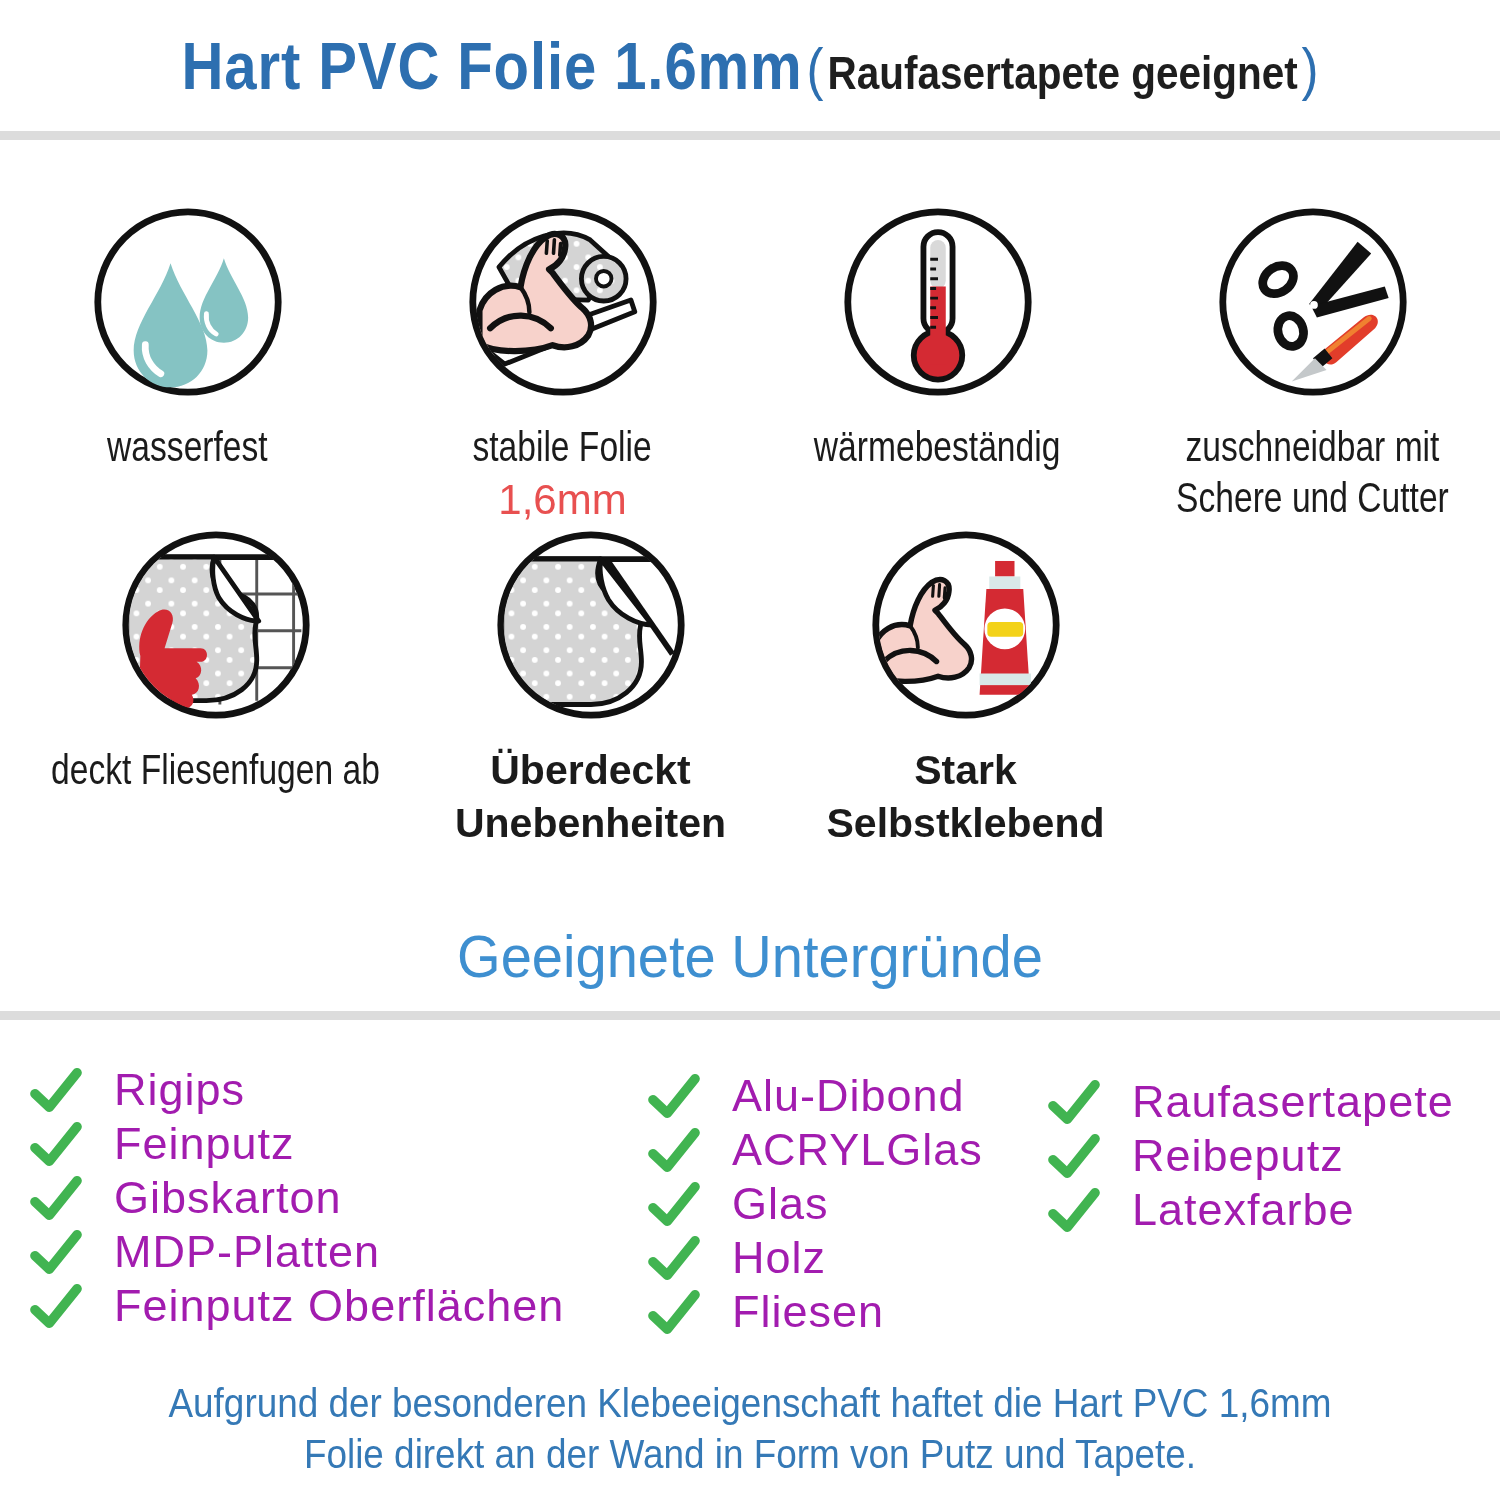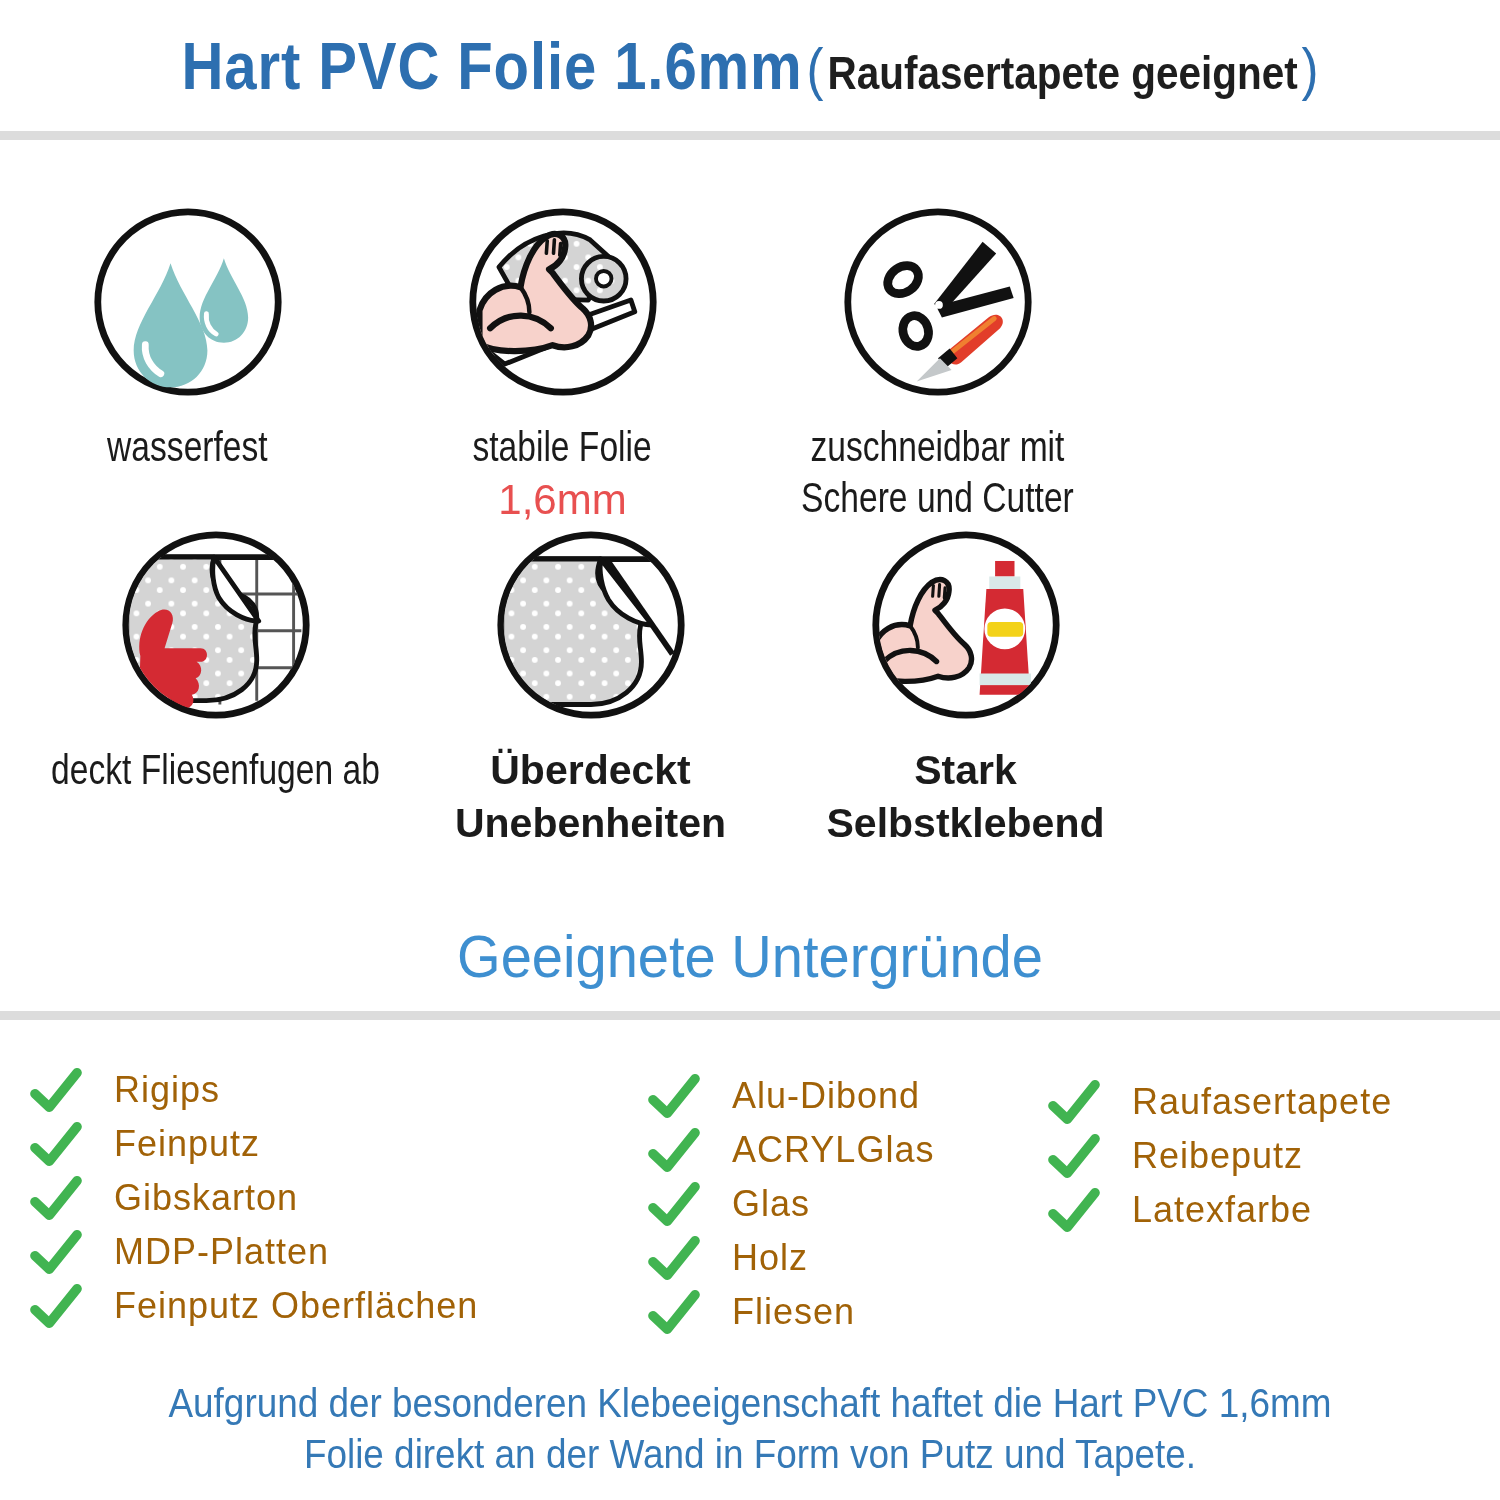--- a/index.html
+++ b/index.html
@@ -37,21 +37,21 @@
   .thick{margin-top:4px;font-size:42px;color:var(--red_text);text-align:center;}
 
   .section-title{position:absolute;top:923px;left:0;width:1500px;text-align:center;font-size:59px;color:var(--light_blue);transform:scaleX(.95);white-space:nowrap;}
 
   .scol{position:absolute;}
   .scol1{left:30px;top:1063px;}
   .scol2{left:648px;top:1069px;}
   .scol3{left:1048px;top:1075px;}
   .srow{display:flex;align-items:center;height:54px;}
   .check{width:52px;height:44px;margin-right:32px;flex:none;}
-  .stext{font-size:36px;color:#a16207;letter-spacing:1px;white-space:nowrap;}
+  .stext{font-size:45px;color:#a21caf;letter-spacing:1px;white-space:nowrap;}
 
   .footer{position:absolute;top:1378px;left:0;width:1500px;text-align:center;font-size:41px;line-height:51px;color:var(--footer_blue);transform:scaleX(.9);}
 </style>
 </head>
 <body>
 
 <svg width="0" height="0" style="position:absolute" aria-hidden="true">
   <defs>
     <pattern id="dots" width="24" height="24" patternUnits="userSpaceOnUse">
       <rect width="24" height="24" fill="var(--film_gray)"></rect>
@@ -102,20 +102,32 @@
         <circle cx="142" cy="76" r="23" fill="url(#dots)" stroke="#111" stroke-width="5"></circle>
         <circle cx="142" cy="76" r="8" fill="#fff" stroke="#111" stroke-width="4"></circle>
         <path d="M22 150 L170 98 L174 110 L40 164 Z" fill="#fff" stroke="#111" stroke-width="5" stroke-linejoin="round"></path>
         <use href="#armg" transform="translate(12,24) scale(0.92)"></use>
       </g>
     </svg>
     <div class="flabel cond">stabile Folie</div>
     <div class="thick">1,6mm</div>
   </div>
 
+  <div class="fcell">
+    <svg class="icon" viewBox="0 0 200 200">
+      <circle cx="100" cy="100" r="93" fill="#fff" stroke="#111" stroke-width="7"></circle>
+      <rect x="85" y="28" width="30" height="104" rx="15" fill="#fff"></rect>
+      <circle cx="100" cy="155" r="25" fill="var(--icon_red)" stroke="#111" stroke-width="6"></circle>
+      <rect x="85" y="28" width="30" height="104" rx="15" fill="none" stroke="#111" stroke-width="6"></rect>
+      <rect x="92" y="36" width="16" height="50" rx="8" fill="#d9d9d9"></rect>
+      <rect x="92" y="84" width="16" height="80" fill="var(--icon_red)"></rect>
+      <path d="M92 56 h8 M92 66 h6 M92 76 h8 M92 86 h6 M92 96 h8 M92 106 h6 M92 116 h8 M92 126 h6" stroke="#111" stroke-width="3"></path>
+    </svg>
+    <div class="flabel cond">wärmebeständig</div>
+  </div>
 
   <div class="fcell">
     <svg class="icon" viewBox="0 0 200 200">
       <circle cx="100" cy="100" r="93" fill="#fff" stroke="#111" stroke-width="7"></circle>
       <polygon points="96,102 146,38 160,50 106,110" fill="#111"></polygon>
       <polygon points="98,104 174,84 178,96 104,116" fill="#111"></polygon>
       <ellipse cx="64" cy="77" rx="17" ry="13" transform="rotate(-35 64 77)" fill="none" stroke="#111" stroke-width="9"></ellipse>
       <ellipse cx="77" cy="130" rx="13" ry="16" transform="rotate(-15 77 130)" fill="none" stroke="#111" stroke-width="9"></ellipse>
       <circle cx="101" cy="103" r="4" fill="#fff"></circle>
       <path d="M108 152 L152 116 C162 108 172 118 164 127 L124 162 C116 169 108 160 108 152 Z" fill="#e23d2a"></path>

